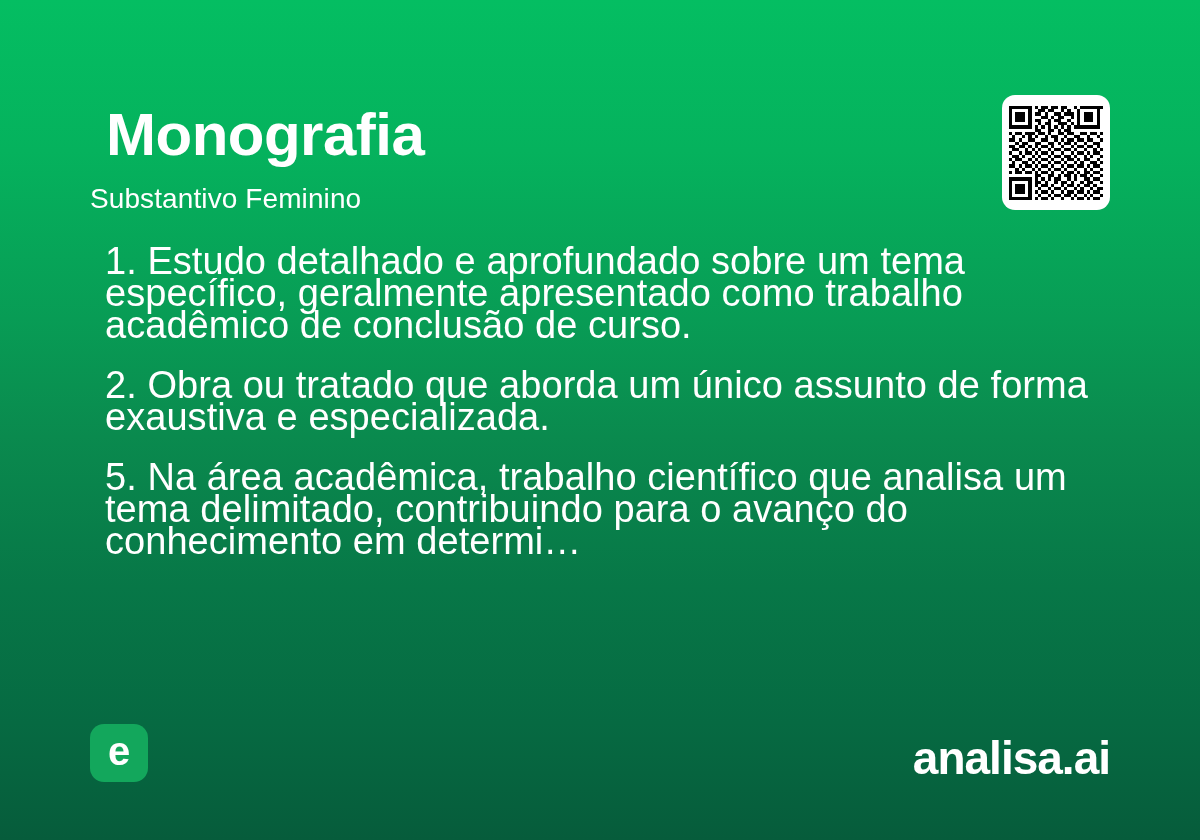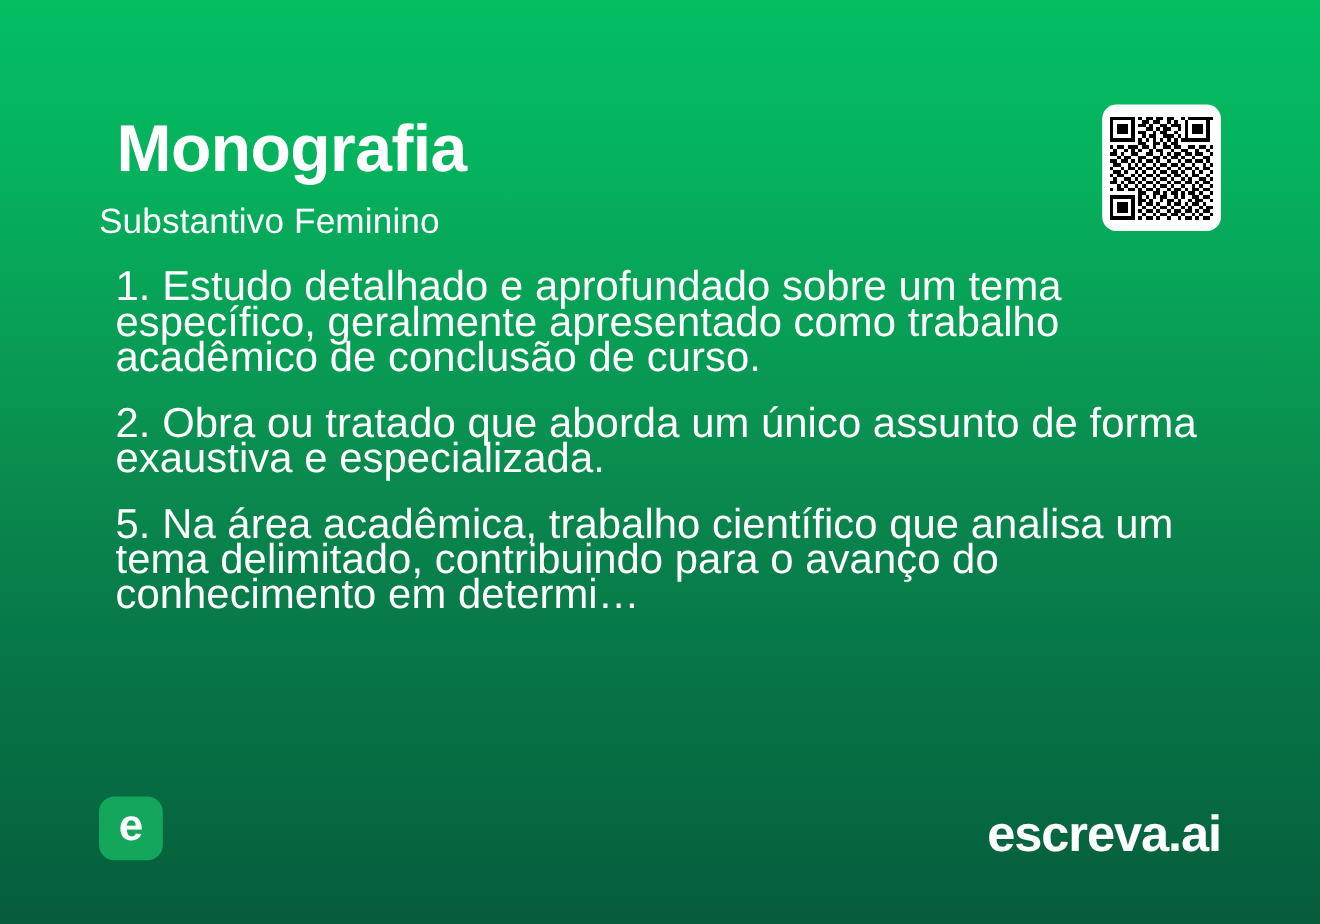--- a/index.html
+++ b/index.html
@@ -42,21 +42,21 @@
   .word-title {
     margin: 16px;
     font-size: 60px;
     line-height: 1.04;
     font-weight: 900;
     letter-spacing: -0.5px;
     color: #ffffff;
   }
   .word-class {
     margin: 7px 0 0 0;
-    font-size: 32px;
+    font-size: 28px;
     line-height: 1.2;
     font-weight: 400;
     letter-spacing: 0.1px;
     color: #ffffff;
   }
 
   
   .qr-card {
     position: absolute;
     top: 95px;
@@ -155,16 +155,16 @@
   <div class="definitions">
     <p class="definition">1. Estudo detalhado e aprofundado sobre um tema específico, geralmente apresentado como trabalho acadêmico de conclusão de curso.</p>
     <p class="definition">2. Obra ou tratado que aborda um único assunto de forma exaustiva e especializada.</p>
     <p class="definition">5. Na área acadêmica, trabalho científico que analisa um tema delimitado, contribuindo para o avanço do conhecimento em determi…</p>
   </div>
 
   <div class="footer">
     <div class="logo-mark">
       <span>e</span>
     </div>
-    <div class="brand">escreva.ai</div>
+    <div class="brand">analisa.ai</div>
   </div>
 
 </div>
 
 </body></html>

